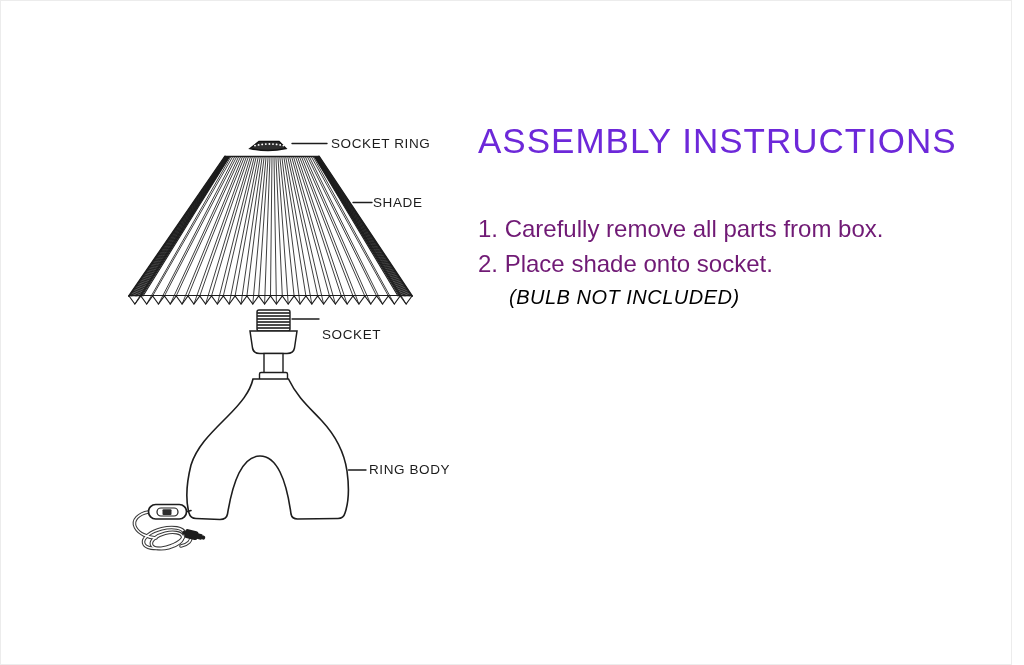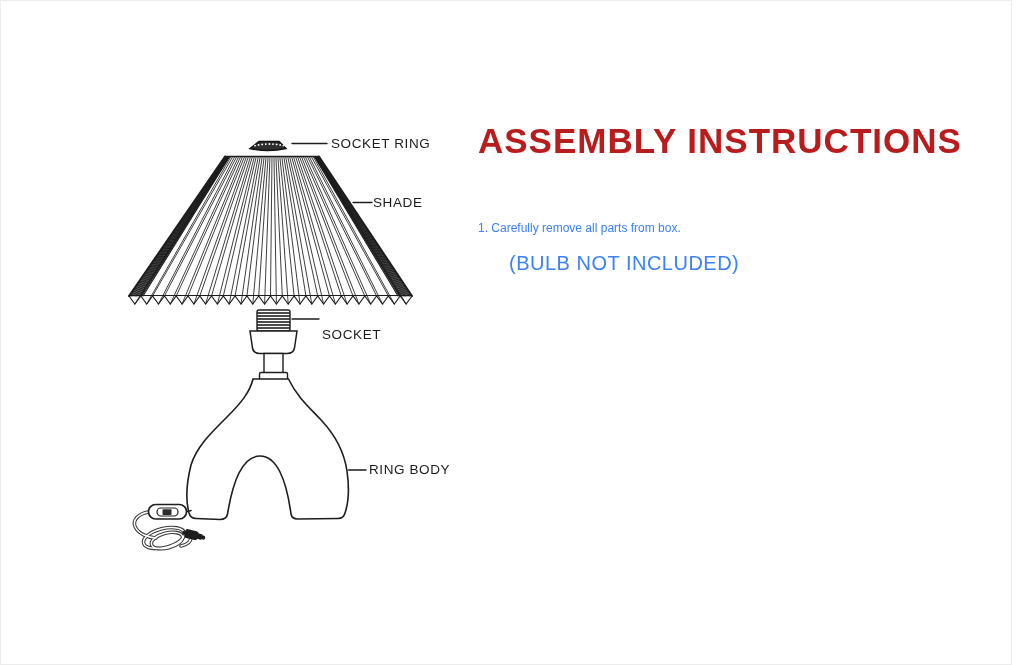--- a/index.html
+++ b/index.html
@@ -12,31 +12,31 @@
   .part-label{
     position:absolute;font-size:13.5px;letter-spacing:0.6px;
     font-weight:400;color:#1c1c1c;white-space:nowrap;
   }
   .lbl-socket-ring{left:330px;top:135px;}
   .lbl-shade{left:372px;top:194px;}
   .lbl-socket{left:321px;top:326px;}
   .lbl-lamp-body{left:368px;top:461px;}
   .instructions{position:absolute;left:477px;top:122px;width:530px;}
   .instructions-title{
-    font-size:35px;font-weight:700;letter-spacing:1px;
-    color:#b91c1c;line-height:1;white-space:nowrap;
+    font-size:35px;font-weight:400;letter-spacing:1px;
+    color:#6d28d9;line-height:1;white-space:nowrap;
   }
   .steps{margin-top:60px;}
   .step{
-    font-size:12px;line-height:21px;margin-bottom:13.5px;
-    color:#3b82f6;white-space:nowrap;
+    font-size:24px;line-height:21px;margin-bottom:13.5px;
+    color:#701a75;white-space:nowrap;
   }
   .note{
     font-size:20px;line-height:21px;margin-left:31px;margin-top:10px;
-    letter-spacing:0.5px;color:#3b82f6;white-space:nowrap;
+    letter-spacing:0.5px;color:#000000;white-space:nowrap;font-style:italic;
   }
 </style>
 </head>
 <body>
 
 <div class="sheet">
 
   <svg class="diagram-svg" width="470" height="600" viewBox="0 0 470 600">
     <g fill="none" stroke="#1d1d1d" stroke-width="1.4" stroke-linecap="round">
 
@@ -209,16 +209,17 @@
 
   <span class="part-label lbl-socket-ring">SOCKET RING</span>
   <span class="part-label lbl-shade">SHADE</span>
   <span class="part-label lbl-socket">SOCKET</span>
   <span class="part-label lbl-lamp-body">RING BODY</span>
 
   <div class="instructions">
     <div class="instructions-title">ASSEMBLY INSTRUCTIONS</div>
     <div class="steps">
       <div class="step">1. Carefully remove all parts from box.</div>
+      <div class="step">2. Place shade onto socket.</div>
       <div class="note">(BULB NOT INCLUDED)</div>
     </div>
   </div>
 </div>
 
 </body></html>

